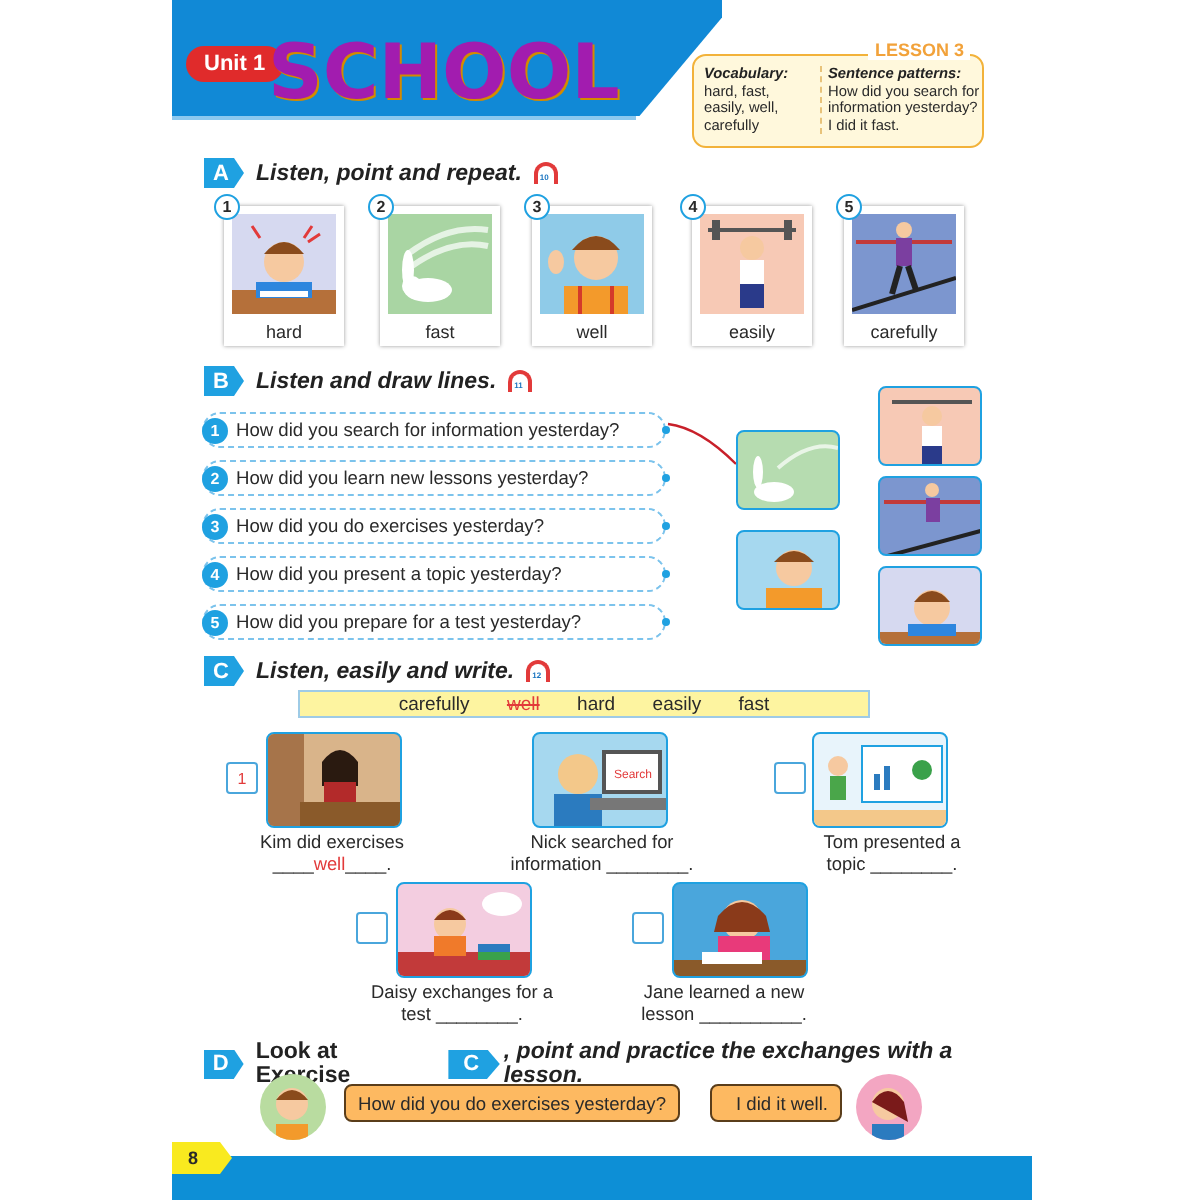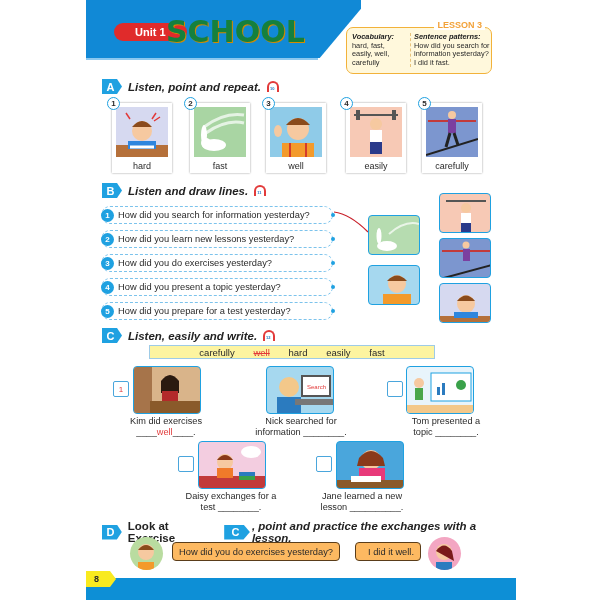--- a/index.html
+++ b/index.html
@@ -3,23 +3,23 @@
 <meta charset="utf-8">
 <style>
   * { box-sizing: border-box; margin: 0; padding: 0; }
   body { width: 600px; height: 600px; background: #ffffff; position: relative; overflow: hidden;
          font-family: "Liberation Sans", sans-serif; color: #2a2a2a; }
   .page { position: absolute; left: 86px; top: 0; width: 430px; height: 600px; background: #fff; }
   
   .header { position: absolute; left: 0; top: 0; width: 275px; height: 58px; background: #1189d6;
             clip-path: polygon(0 0, 100% 0, 100% 15%, 85% 100%, 0 100%); }
   .header-line { position: absolute; left: 0; top: 58px; width: 232px; height: 2px; background: #8cc8ef; }
-  .unit-badge { position: absolute; left: 28px; top: 23px; background: #e02b2b; color: #fff; font-weight: bold;
-                font-size: 11px; padding: 3px 21px; border-radius: 10px; }
-  .unit-title { position: absolute; left: 80px; top: 14px; color: #15803d; font-weight: bold; font-size: 30px;
+  .unit-badge { position: absolute; left: 7px; top: 23px; background: #e02b2b; color: #fff; font-weight: bold;
+                font-size: 11px; padding: 3px 9px; border-radius: 10px; }
+  .unit-title { position: absolute; left: 48px; top: 14px; color: #a21caf; font-weight: bold; font-size: 38px;
                 letter-spacing: 0; text-shadow: 1px 1px 0 #d48a00; font-family: "DejaVu Sans", sans-serif; }
   .lesson-box { position: absolute; left: 260px; top: 27px; width: 146px; height: 47px; background: #fff8dc;
                 border: 1px solid #f2b23a; border-radius: 7px; font-size: 7.4px; line-height: 8.5px; padding: 4px 5px; }
   .lesson-tag { position: absolute; right: 6px; top: -7px; background: #fff; color: #f2a23a; font-weight: bold;
                 font-size: 9px; padding: 0 3px; }
   .vocab { position: absolute; left: 5px; top: 5px; width: 55px; }
   .patterns { position: absolute; left: 63px; top: 5px; width: 80px; border-left: 1px dashed #e8c37a; padding-left: 3px; }
   .lbl { font-weight: bold; font-style: italic; color: #222; }
   
   .sec { position: absolute; left: 16px; display: flex; align-items: center; gap: 6px; }

